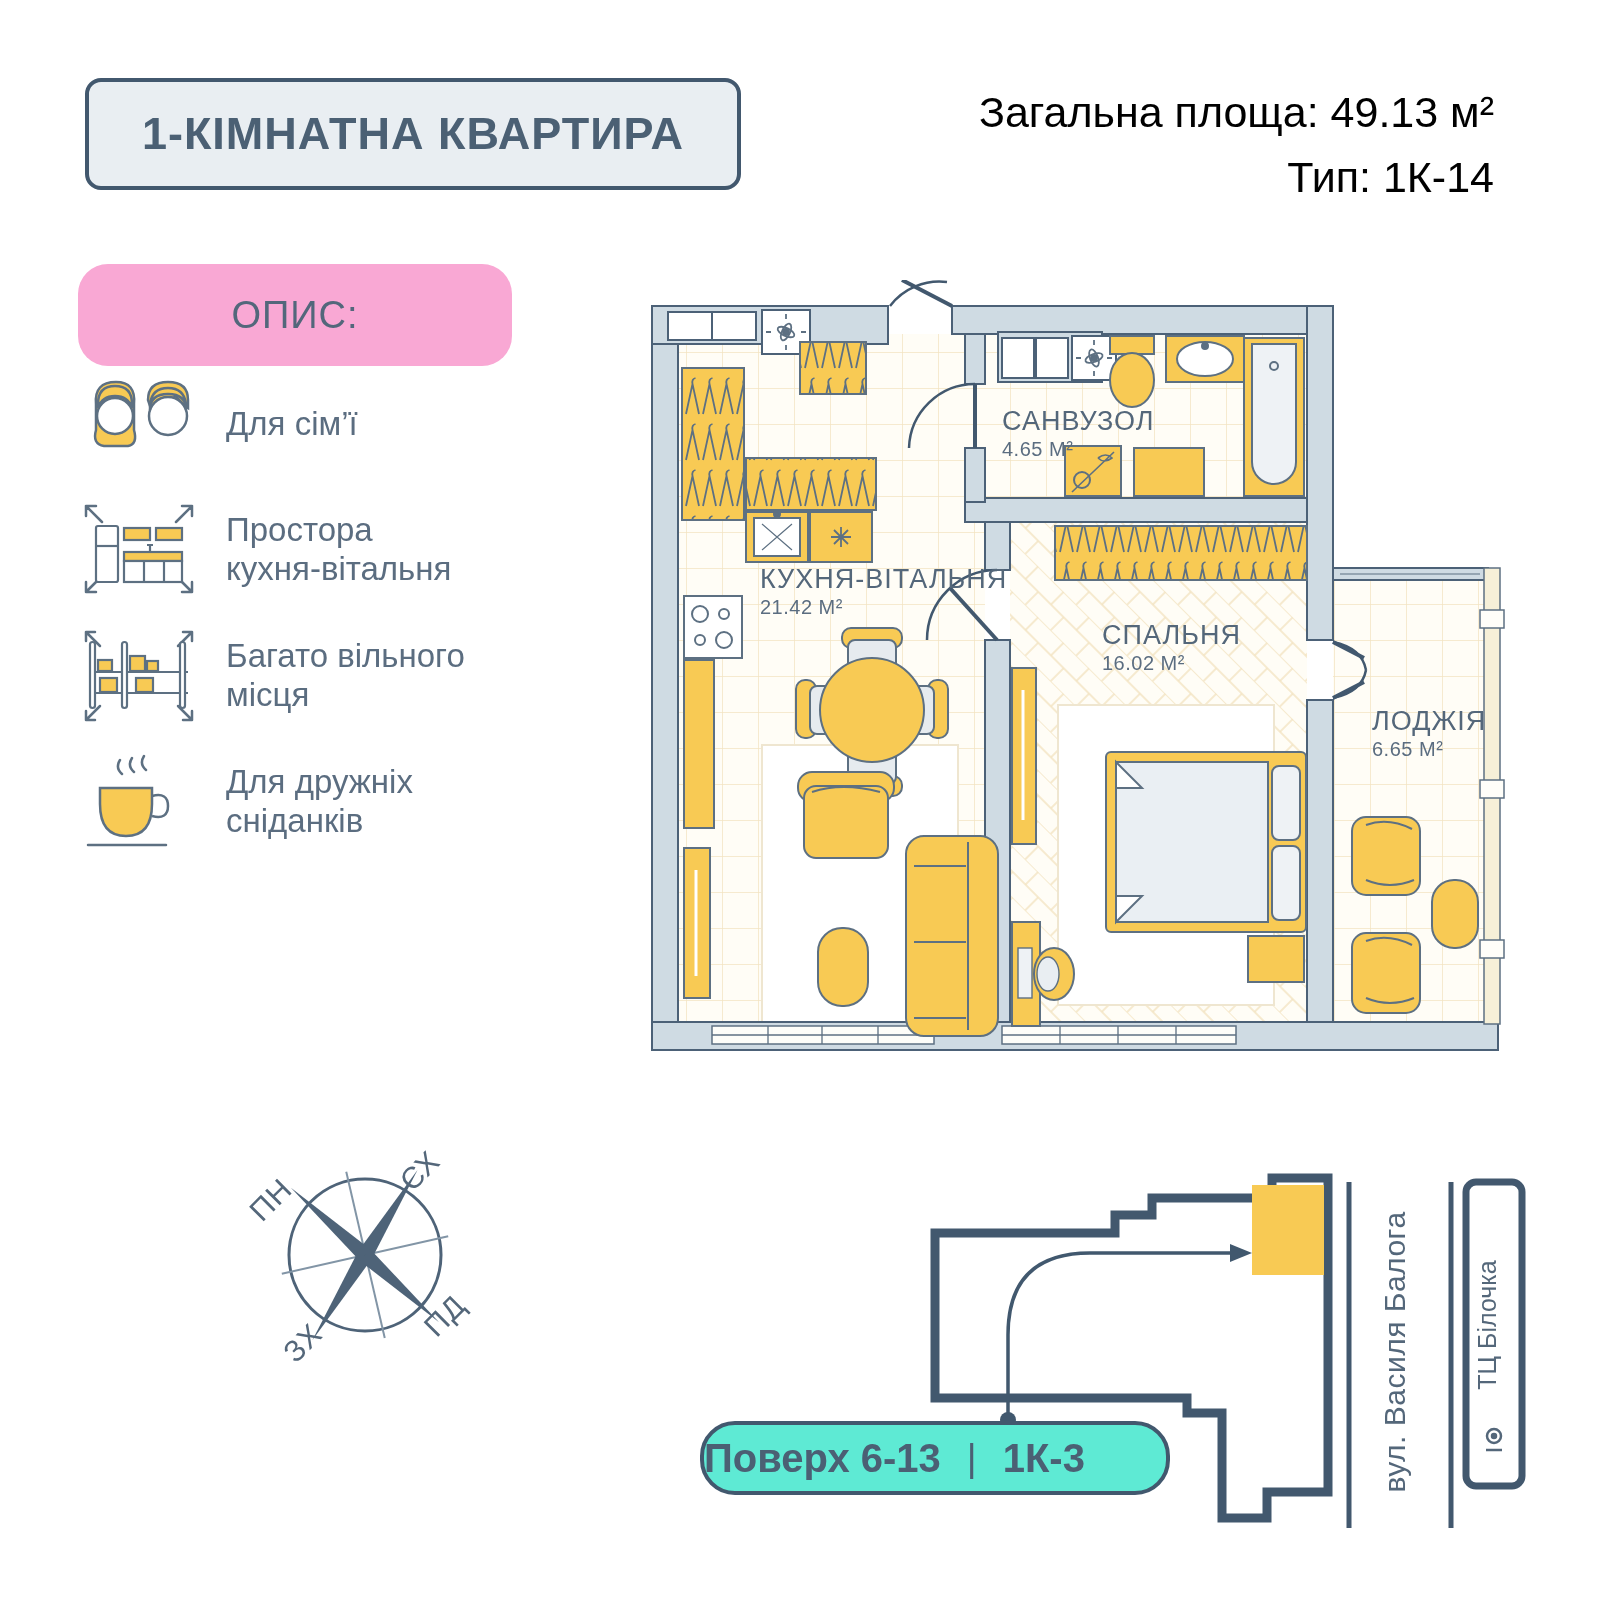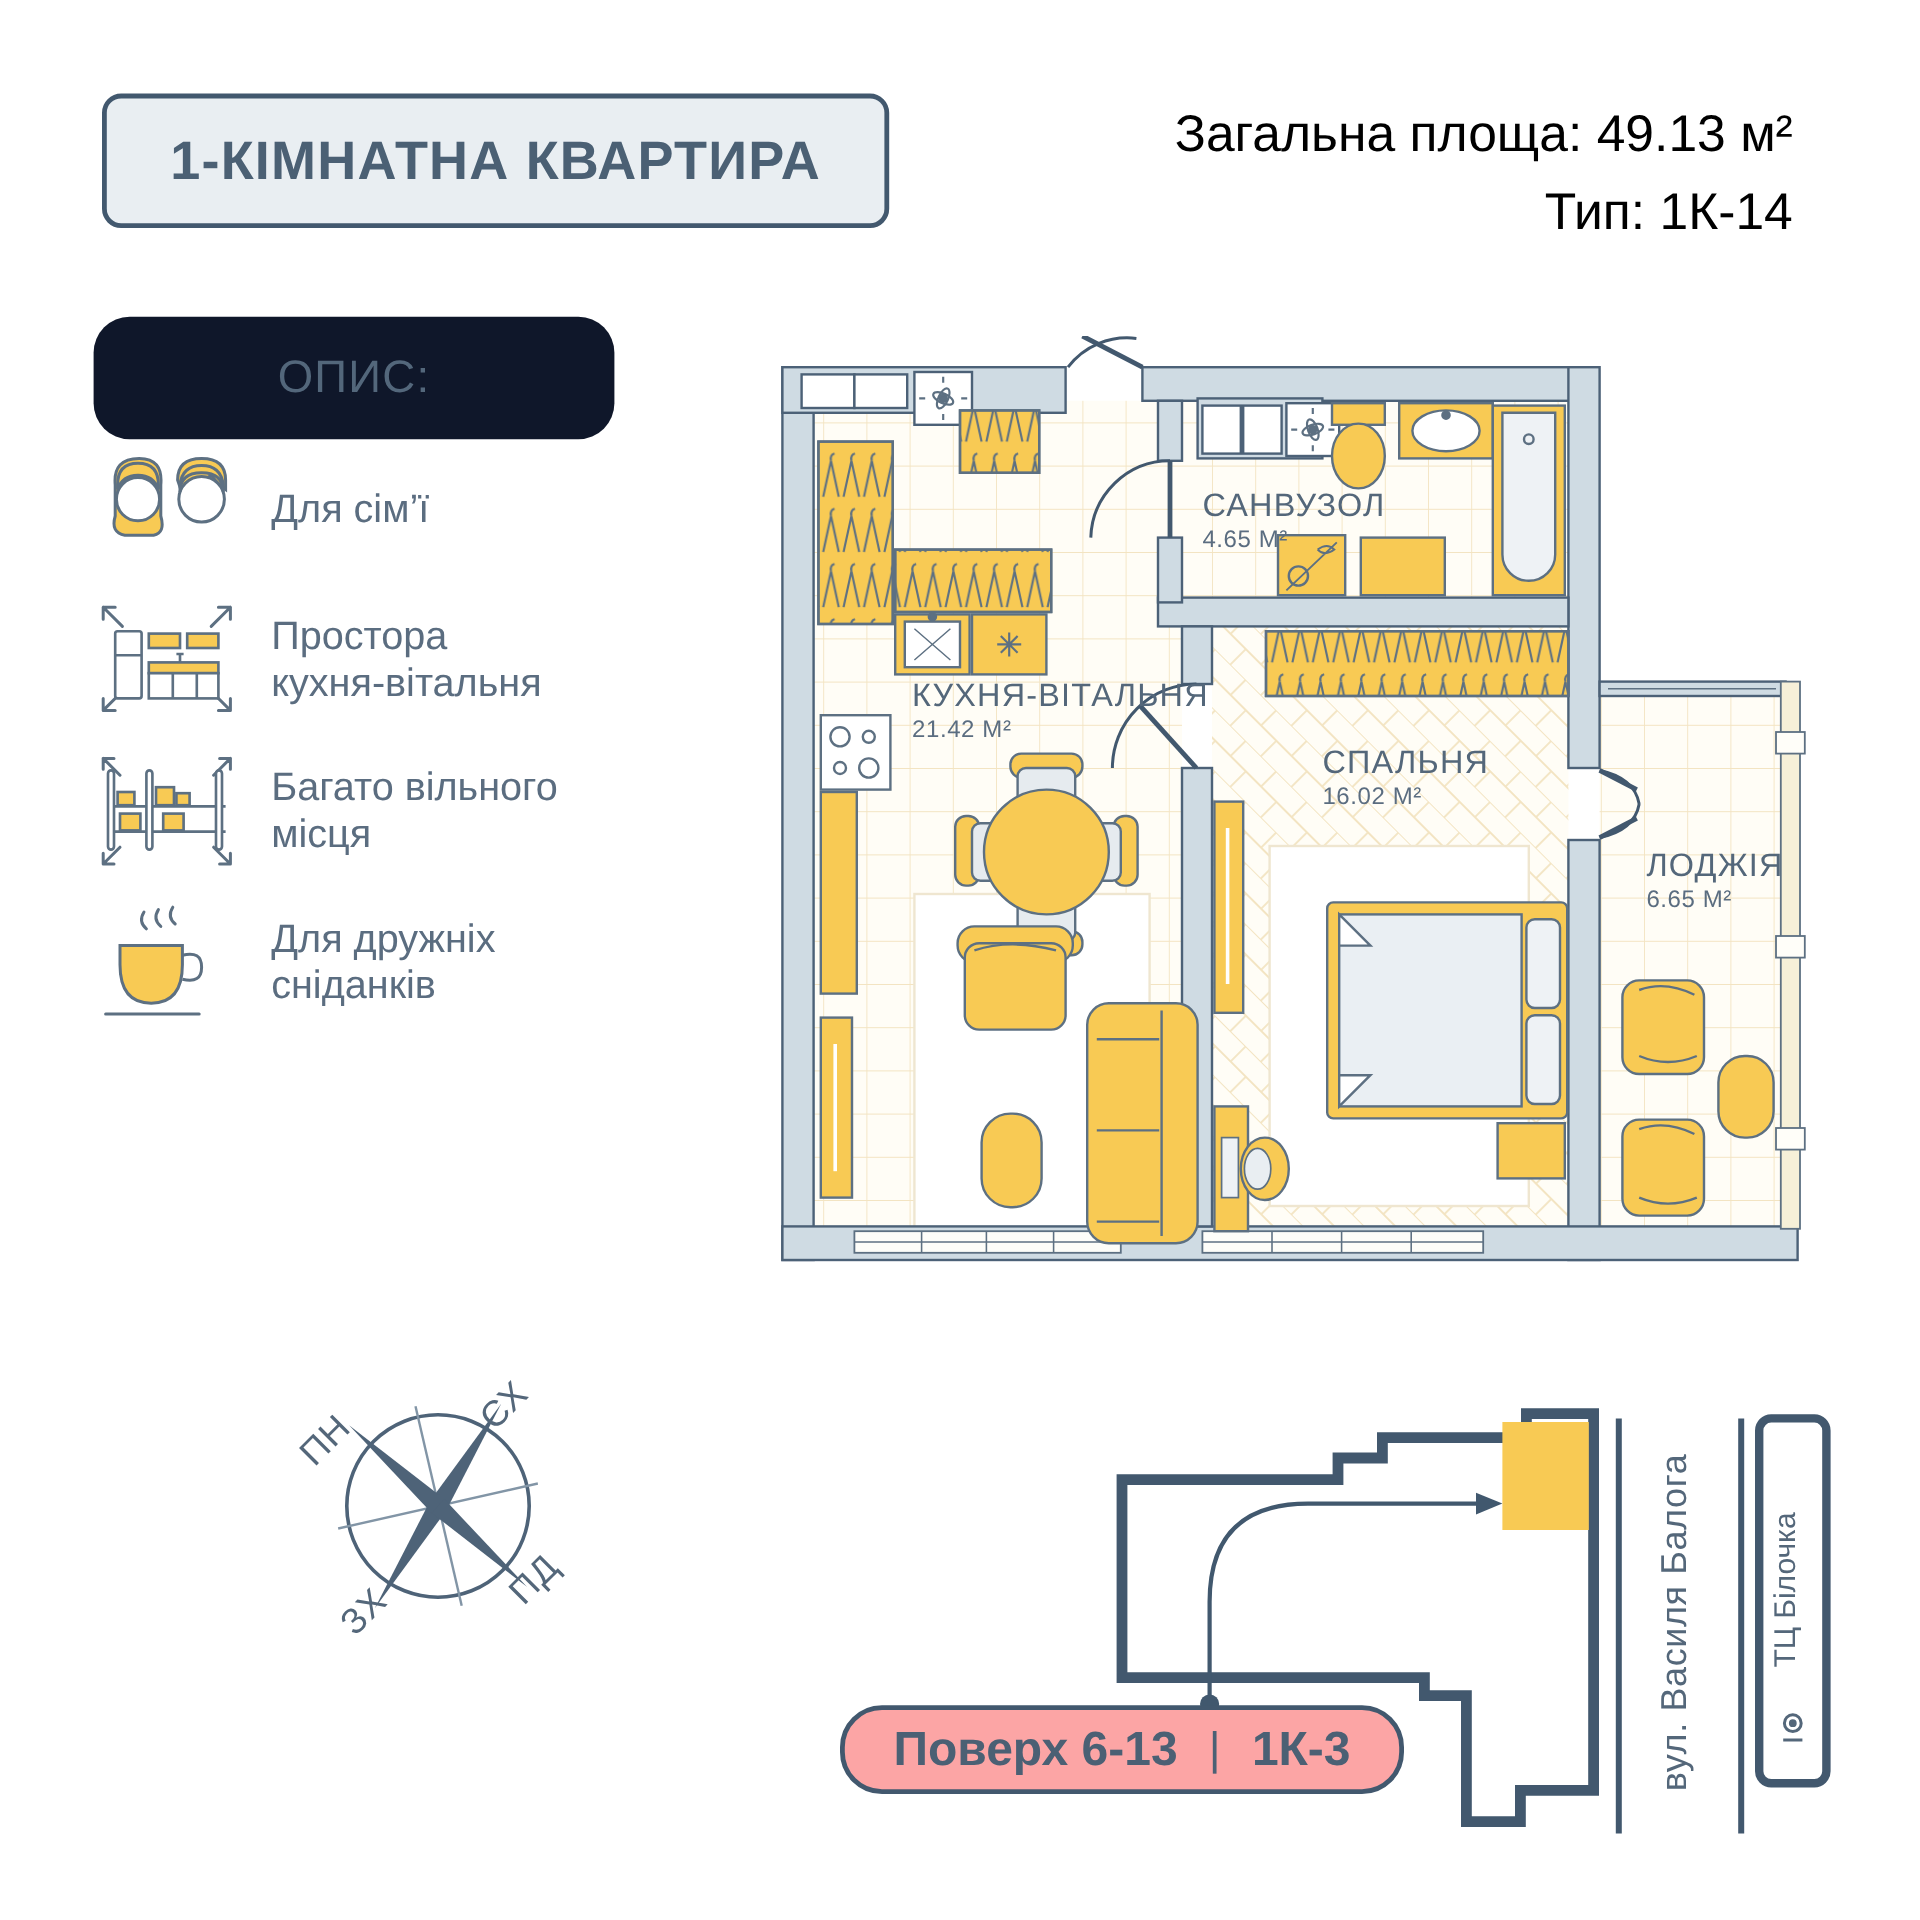--- a/index.html
+++ b/index.html
@@ -11,32 +11,32 @@
   .title-badge{left:85px;top:78px;width:648px;height:104px;
     background:#e9eef2;border:4px solid #42586e;border-radius:16px;
     display:flex;align-items:center;justify-content:center;}
   .title-badge span{font-size:45px;font-weight:700;letter-spacing:1px;color:#4b6074;}
 
   
   .info{right:106px;top:80px;text-align:right;font-size:43px;font-weight:500;
     color:#000000;line-height:1.5;}
 
   
-  .opis-badge{left:78px;top:264px;width:434px;height:102px;background:#0f172a;
+  .opis-badge{left:78px;top:264px;width:434px;height:102px;background:#f9a8d4;
     border-radius:30px;display:flex;align-items:center;justify-content:center;}
   .opis-badge span{font-size:38px;font-weight:500;letter-spacing:1px;color:#53677b;}
   .features{left:78px;top:374px;width:520px;}
   .feature{display:flex;align-items:center;margin-bottom:26px;}
   .feature .icon{width:122px;height:100px;flex:0 0 122px;margin-right:26px;}
   .feature .txt{font-size:33px;font-weight:500;color:#5b6d80;line-height:1.18;}
 
   
-  .floor-badge{left:700px;top:1421px;width:462px;height:66px;background:#fca5a5;
+  .floor-badge{left:700px;top:1421px;width:462px;height:66px;background:#5eead4;
     border:4px solid #42586e;border-radius:35px;display:flex;align-items:center;
-    justify-content:center;}
+    }
   .floor-badge .t{font-size:40px;font-weight:700;color:#4b6074;}
   .floor-badge .d{font-size:38px;font-weight:400;color:#4b6074;padding:0 26px;}
 
   svg text{font-family:"Liberation Sans",sans-serif;}
   .room-name{font-size:27px;font-weight:500;letter-spacing:1px;fill:#54677a;}
   .room-area{font-size:20px;font-weight:400;letter-spacing:.5px;fill:#5b6d80;}
   .compass-label{font-size:30px;font-weight:500;fill:#54677a;letter-spacing:1px;}
   .street-text{font-size:30px;font-weight:500;fill:#54677a;letter-spacing:.5px;}
   .landmark-text{font-size:25px;font-weight:500;fill:#54677a;}
 </style>

